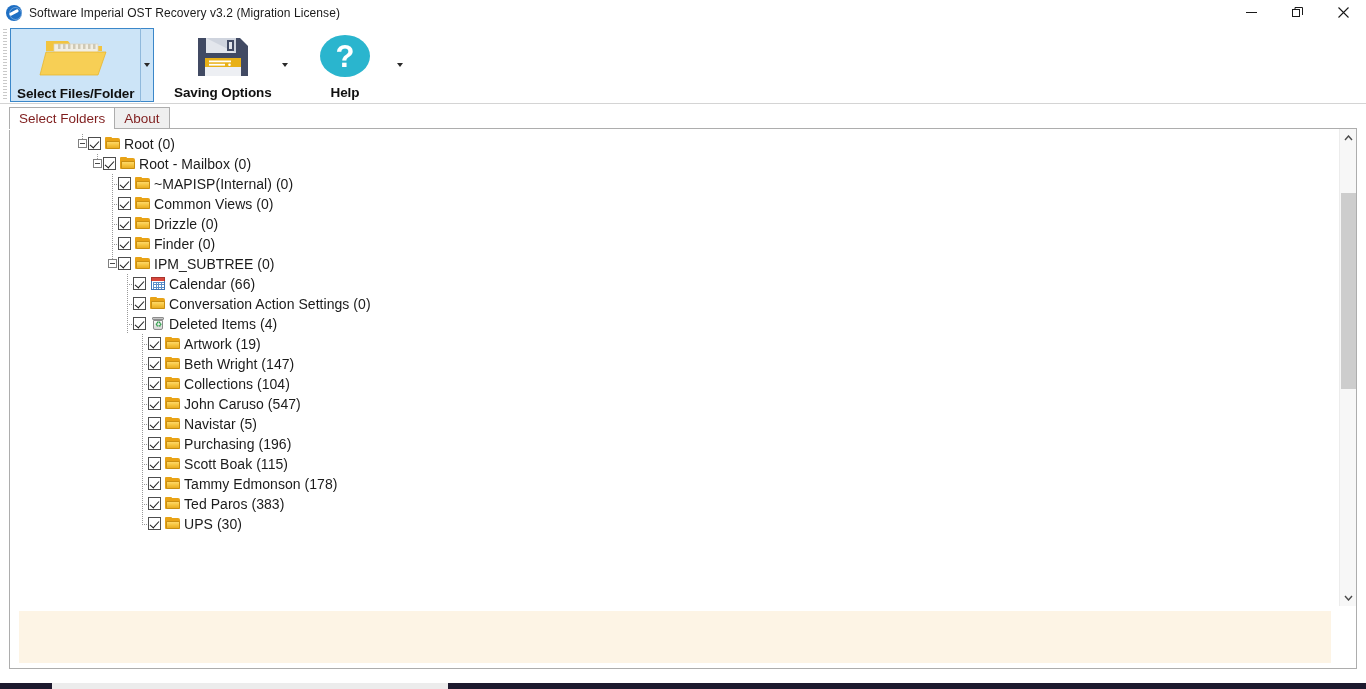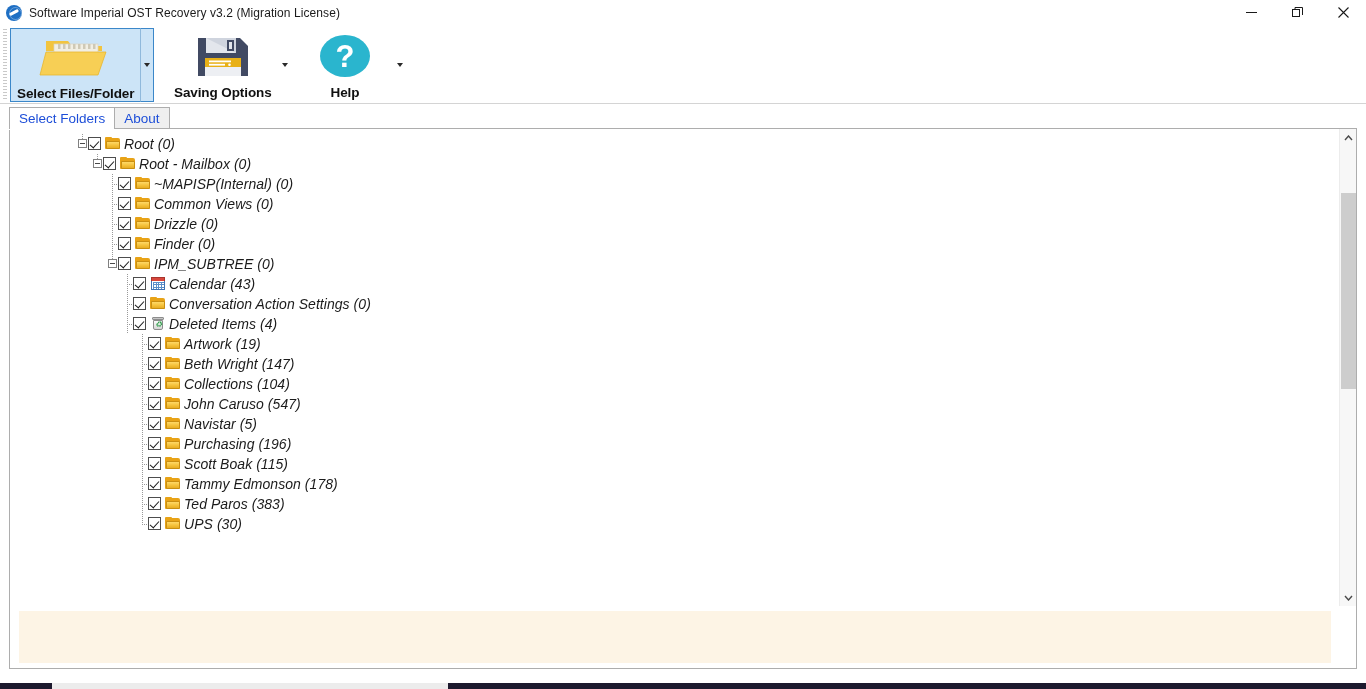--- a/index.html
+++ b/index.html
@@ -114,21 +114,21 @@
   
   .tabstrip {
     position: absolute; left: 9px; top: 107px;
     width: 1348px; height: 22px;
     display: flex; align-items: flex-end;
   }
   .tab {
     height: 22px;
     padding: 0 9px;
     display: flex; align-items: center;
-    font-size: 13.5px; color: #1d4ed8;
+    font-size: 13.5px; color: #7f1d1d;
     border: 1px solid #adadad;
     border-bottom: none;
     background: #efefef;
     white-space: nowrap;
     cursor: default;
   }
   .tab.active {
     background: #ffffff;
     border-color: #adadad;
     position: relative; z-index: 3;
@@ -143,21 +143,20 @@
     border: 1px solid #adadad;
     background: #ffffff;
     overflow: hidden;
   }
   .tree-view {
     position: absolute; left: 0; top: 0;
     width: 1330px; height: 477px;
     background: #ffffff;
     overflow: hidden;
     padding-top: 5px;
-    font-style: italic;
   }
   .footer-pane {
     position: absolute; left: 9px; top: 482px;
     width: 1312px; height: 52px;
     background: #fdf4e5;
   }
 
   
   .vscroll {
     position: absolute; right: 0; top: 0;
@@ -575,21 +574,21 @@
       </div>
       <div class="node">
         <span class="guide" style="left: 117px; height: 20px;"></span>
         <span class="hook" style="left: 117px; width: 6px;"></span>
         <span class="cb" style="position: absolute; left: 123px; top: 3px;"></span>
         <span class="icn ic-cal" style="position: absolute; left: 138px; top: 2px;">
           <span class="c-body"></span>
           <span class="c-top"></span>
           <span class="c-grid"></span>
         </span>
-        <span class="node-label" style="position: absolute; left: 159px; top: 3px;">Calendar (43)</span>
+        <span class="node-label" style="position: absolute; left: 159px; top: 3px;">Calendar (66)</span>
       </div>
       <div class="node">
         <span class="guide" style="left: 117px; height: 20px;"></span>
         <span class="hook" style="left: 117px; width: 6px;"></span>
         <span class="cb" style="position: absolute; left: 123px; top: 3px;"></span>
         <span class="icn ic-folder" style="position: absolute; left: 138px; top: 2px;">
           <span class="f-back"></span>
           <span class="f-tab"></span>
           <span class="f-front"></span>
         </span>

